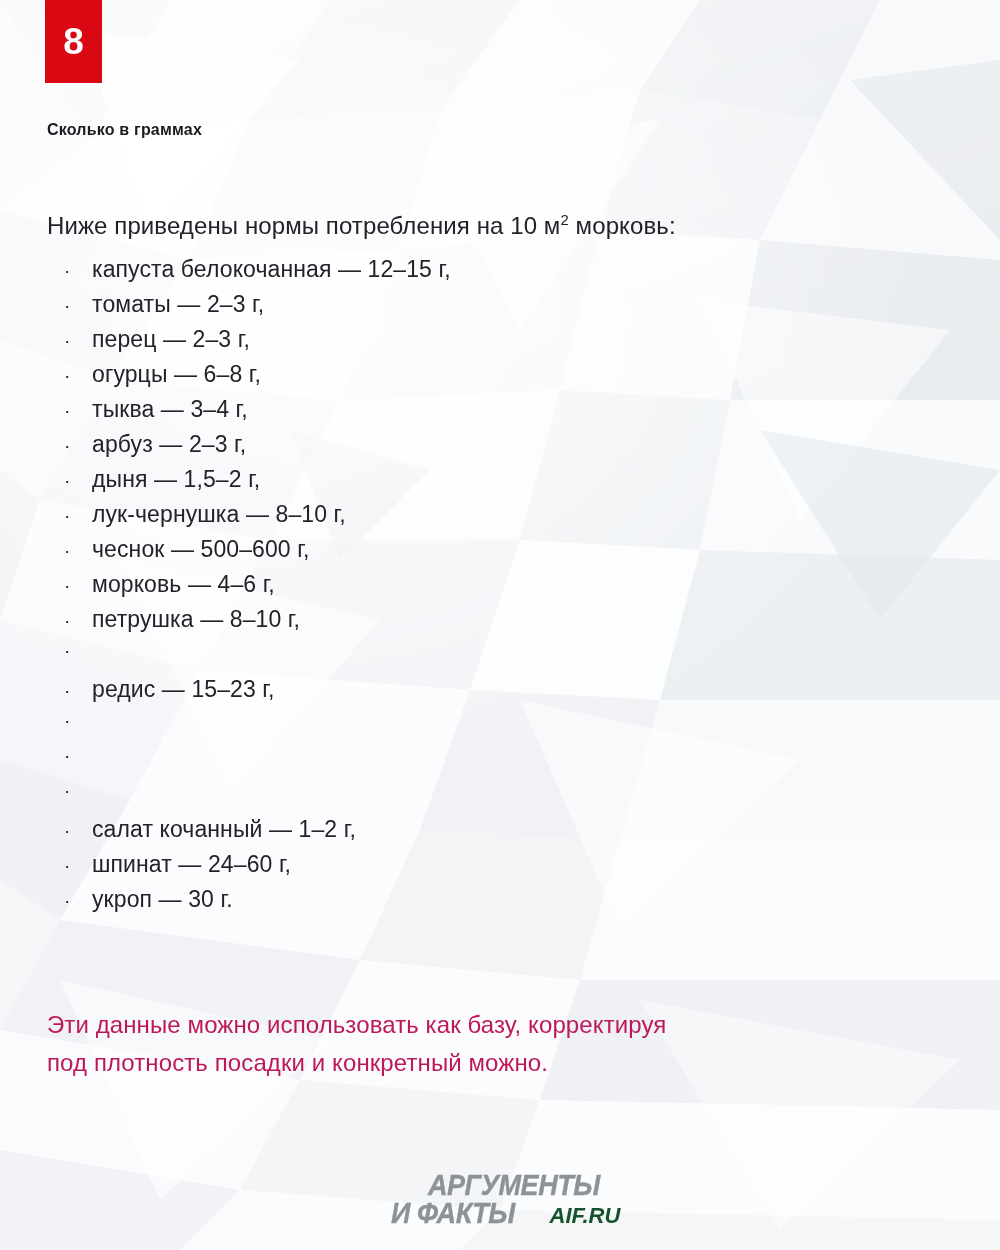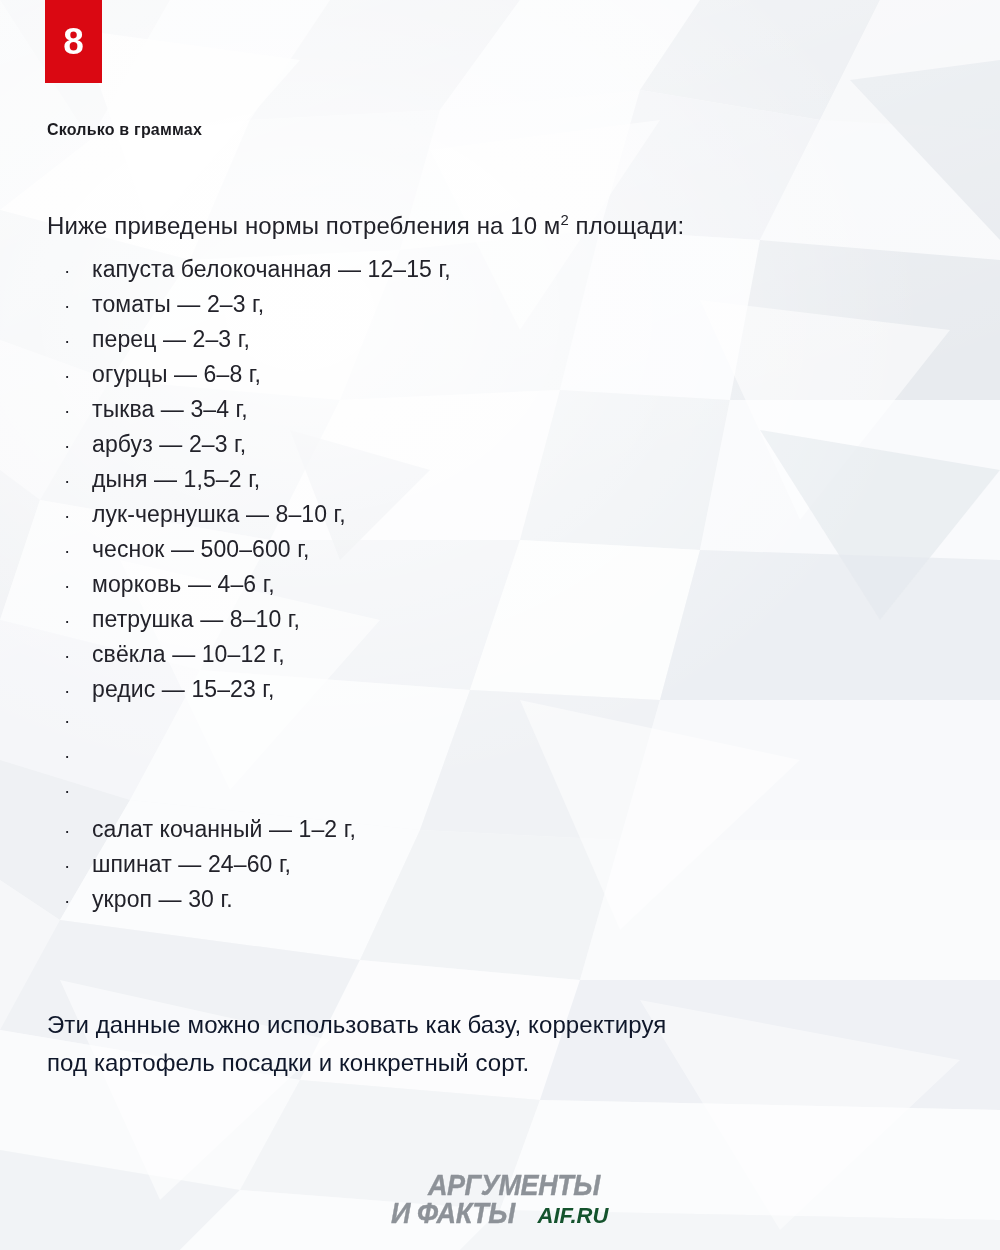--- a/index.html
+++ b/index.html
@@ -133,21 +133,21 @@
 
   
   .outro {
     position: absolute;
     left: 47px;
     top: 982px;
     width: 900px;
     font-size: 24px;
     font-weight: 400;
     line-height: 38px;
-    color: #0f172a;
+    color: #be185d;
     letter-spacing: 0.1px;
   }
   .outro-line {
     display: block;
     white-space: nowrap;
   }
 
   
   .logo {
     position: absolute;
@@ -180,20 +180,21 @@
     white-space: nowrap;
     -webkit-text-stroke: 0.4px #8d9298;
   }
   .logo-line2 {
     position: absolute;
     left: 18px;
     top: 30px;
     display: flex;
     align-items: baseline;
     white-space: nowrap;
+    gap: 12px;
   }
   .logo-aif {
     font-size: 30px;
     font-weight: bold;
     font-style: italic;
     letter-spacing: -0.5px;
     transform: scaleX(0.9);
     transform-origin: left center;
     color: #8d9298;
     -webkit-text-stroke: 0.4px #8d9298;
@@ -281,21 +282,21 @@
   <div id="bg-vignette"></div>
 
   <div id="content">
 
     <div class="badge">
       <span class="badge-num">8</span>
     </div>
 
     <h1 class="heading">Сколько в граммах</h1>
 
-    <p class="intro"><span>Ниже приведены нормы потребления на 10 м</span><sup>2</sup><span> площади:</span></p>
+    <p class="intro"><span>Ниже приведены нормы потребления на 10 м</span><sup>2</sup><span> морковь:</span></p>
 
     <ul class="list" id="norm-list">
         <li class="list-item">
           <span class="bullet-dot">·</span>
           <span class="item-text">капуста белокочанная — 12–15 г,</span>
         </li>
         <li class="list-item">
           <span class="bullet-dot">·</span>
           <span class="item-text">томаты — 2–3 г,</span>
         </li>
@@ -330,21 +331,20 @@
         <li class="list-item">
           <span class="bullet-dot">·</span>
           <span class="item-text">морковь — 4–6 г,</span>
         </li>
         <li class="list-item">
           <span class="bullet-dot">·</span>
           <span class="item-text">петрушка — 8–10 г,</span>
         </li>
         <li class="list-item">
           <span class="bullet-dot">·</span>
-          <span class="item-text">свёкла — 10–12 г,</span>
         </li>
         <li class="list-item">
           <span class="bullet-dot">·</span>
           <span class="item-text">редис — 15–23 г,</span>
         </li>
         <li class="list-item">
           <span class="bullet-dot">·</span>
         </li>
         <li class="list-item">
           <span class="bullet-dot">·</span>
@@ -361,21 +361,21 @@
           <span class="item-text">шпинат — 24–60 г,</span>
         </li>
         <li class="list-item">
           <span class="bullet-dot">·</span>
           <span class="item-text">укроп — 30 г.</span>
         </li>
       </ul>
 
     <p class="outro">
       <span class="outro-line">Эти данные можно использовать как базу, корректируя</span>
-      <span class="outro-line">под картофель посадки и конкретный сорт.</span>
+      <span class="outro-line">под плотность посадки и конкретный можно.</span>
     </p>
 
     <div class="logo">
       <div class="logo-inner">
         <span class="logo-line1">АРГУМЕНТЫ</span>
         <span class="logo-line2">
           <span class="logo-aif">И ФАКТЫ</span>
           <span class="logo-url">AIF.RU</span>
         </span>
       </div>

